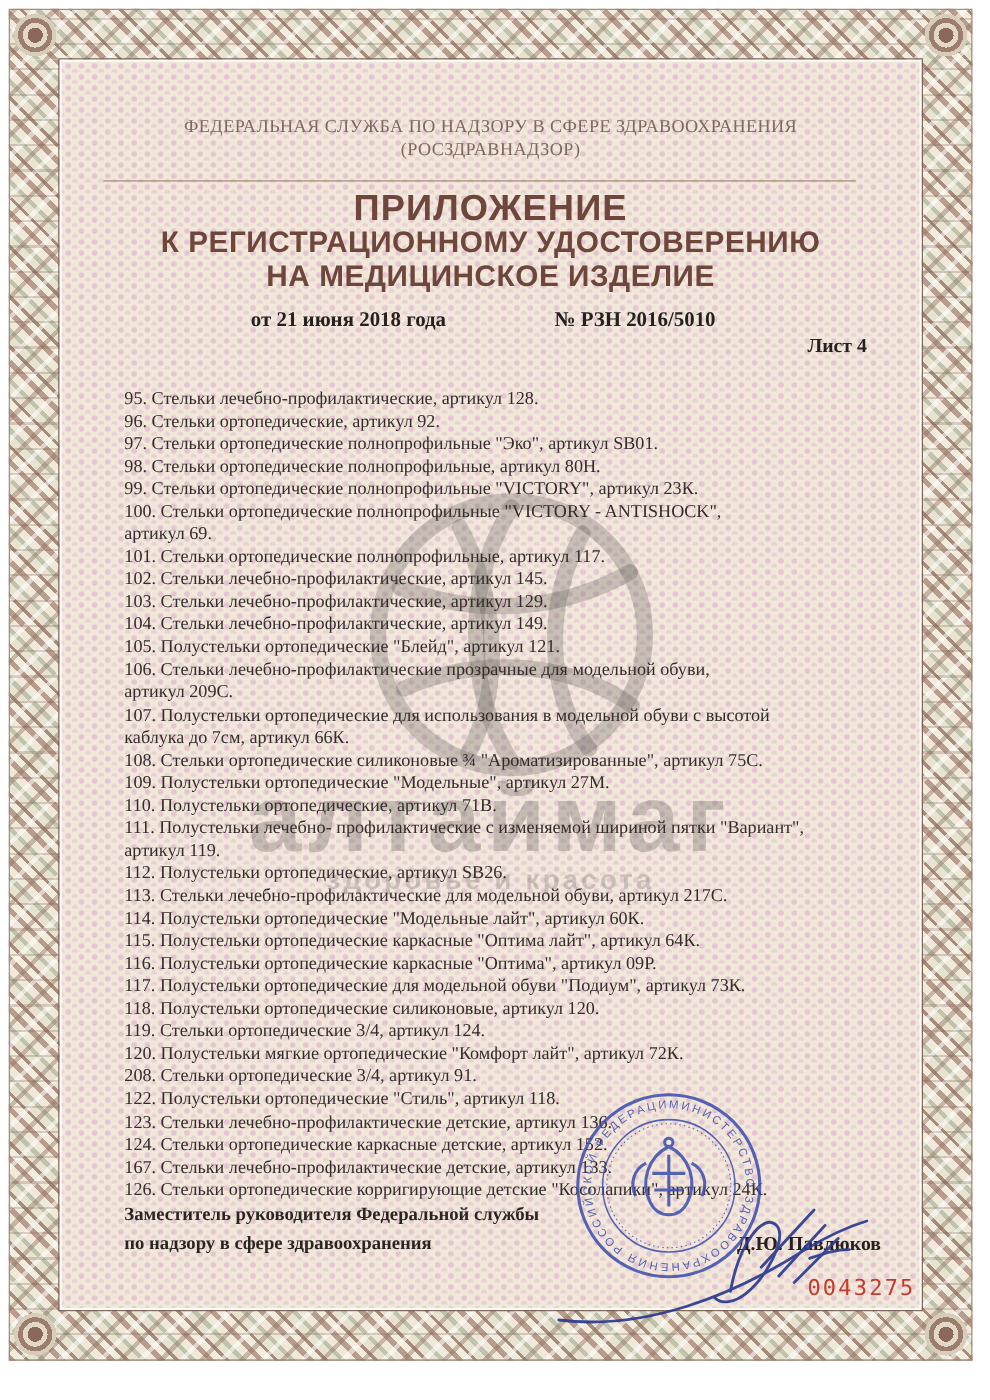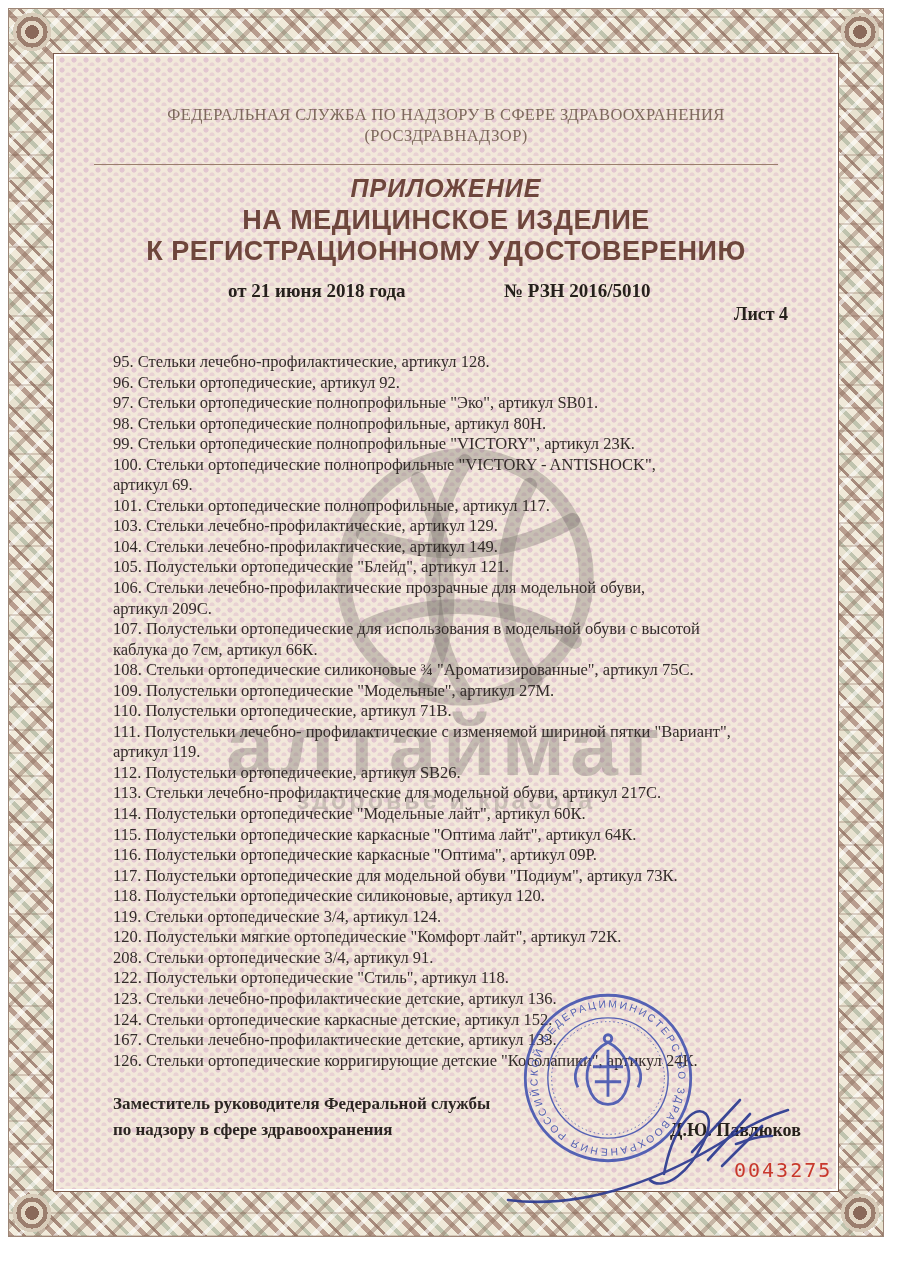--- a/index.html
+++ b/index.html
@@ -60,21 +60,21 @@
     font-family:"Liberation Sans", sans-serif;font-weight:bold;
     font-size:25px;letter-spacing:3px;color:rgba(120,114,109,0.33);
   }
 
   
   .header{position:absolute;top:48px;left:0;width:100%;text-align:center;z-index:2;
     color:#7d695c;font-size:16.5px;letter-spacing:0.4px;line-height:21px;}
   .divider{position:absolute;top:108px;left:38px;right:58px;border-top:1px solid #9b7f6d;z-index:2;}
   .title{position:absolute;top:116px;left:0;width:100%;text-align:center;z-index:2;
     font-family:"Liberation Sans", sans-serif;font-weight:bold;color:#6e463c;}
-  .title .t1{font-size:25px;line-height:33px;letter-spacing:1px;font-style:italic;}
+  .title .t1{font-size:33px;line-height:33px;letter-spacing:1px;}
   .title .t2{font-size:27px;line-height:31px;letter-spacing:0.5px;}
   .meta-row{position:absolute;top:224px;left:0;width:100%;z-index:2;
     font-weight:bold;font-size:19px;color:#26211c;}
   .meta-date{position:absolute;left:172px;top:0;}
   .meta-number{position:absolute;left:448px;top:0;}
   .sheet{position:absolute;top:248px;left:678px;z-index:2;font-weight:bold;font-size:18px;color:#26211c;}
 
   .list{position:absolute;top:296px;left:57px;width:690px;z-index:2;
     font-size:16.5px;line-height:20.55px;color:#332c2a;}
   .list .line{white-space:nowrap;}
@@ -120,39 +120,40 @@
     <div class="wm-tagline">здоровье и красота</div>
 
     <div class="header">
       <div>ФЕДЕРАЛЬНАЯ СЛУЖБА ПО НАДЗОРУ В СФЕРЕ ЗДРАВООХРАНЕНИЯ</div>
       <div>(РОСЗДРАВНАДЗОР)</div>
     </div>
     <div class="divider"></div>
 
     <div class="title">
       <div class="t1">ПРИЛОЖЕНИЕ</div>
+      <div class="t2">К РЕГИСТРАЦИОННОМУ УДОСТОВЕРЕНИЮ</div>
       <div class="t2">НА МЕДИЦИНСКОЕ ИЗДЕЛИЕ</div>
-      <div class="t2">К РЕГИСТРАЦИОННОМУ УДОСТОВЕРЕНИЮ</div>
     </div>
 
     <div class="meta-row">
       <span class="meta-date">от 21 июня 2018 года</span>
       <span class="meta-number">№  РЗН 2016/5010</span>
     </div>
     <div class="sheet">Лист 4</div>
 
     <div class="list">
         <div class="line">95. Стельки лечебно-профилактические, артикул 128.</div>
         <div class="line">96. Стельки ортопедические, артикул 92.</div>
         <div class="line">97. Стельки ортопедические полнопрофильные "Эко", артикул SB01.</div>
         <div class="line">98. Стельки ортопедические полнопрофильные, артикул 80Н.</div>
         <div class="line">99. Стельки ортопедические полнопрофильные "VICTORY", артикул 23К.</div>
         <div class="line">100. Стельки ортопедические полнопрофильные "VICTORY - ANTISHOCK",</div>
         <div class="line">артикул 69.</div>
         <div class="line">101. Стельки ортопедические полнопрофильные, артикул 117.</div>
+        <div class="line">102. Стельки лечебно-профилактические, артикул 145.</div>
         <div class="line">103. Стельки лечебно-профилактические, артикул 129.</div>
         <div class="line">104. Стельки лечебно-профилактические, артикул 149.</div>
         <div class="line">105. Полустельки ортопедические "Блейд", артикул 121.</div>
         <div class="line">106. Стельки лечебно-профилактические прозрачные для модельной обуви,</div>
         <div class="line">артикул 209С.</div>
         <div class="line">107. Полустельки ортопедические для использования в модельной обуви с высотой</div>
         <div class="line">каблука до 7см, артикул 66К.</div>
         <div class="line">108. Стельки ортопедические силиконовые ¾ "Ароматизированные", артикул 75С.</div>
         <div class="line">109. Полустельки ортопедические "Модельные", артикул 27М.</div>
         <div class="line">110. Полустельки ортопедические, артикул 71В.</div>

